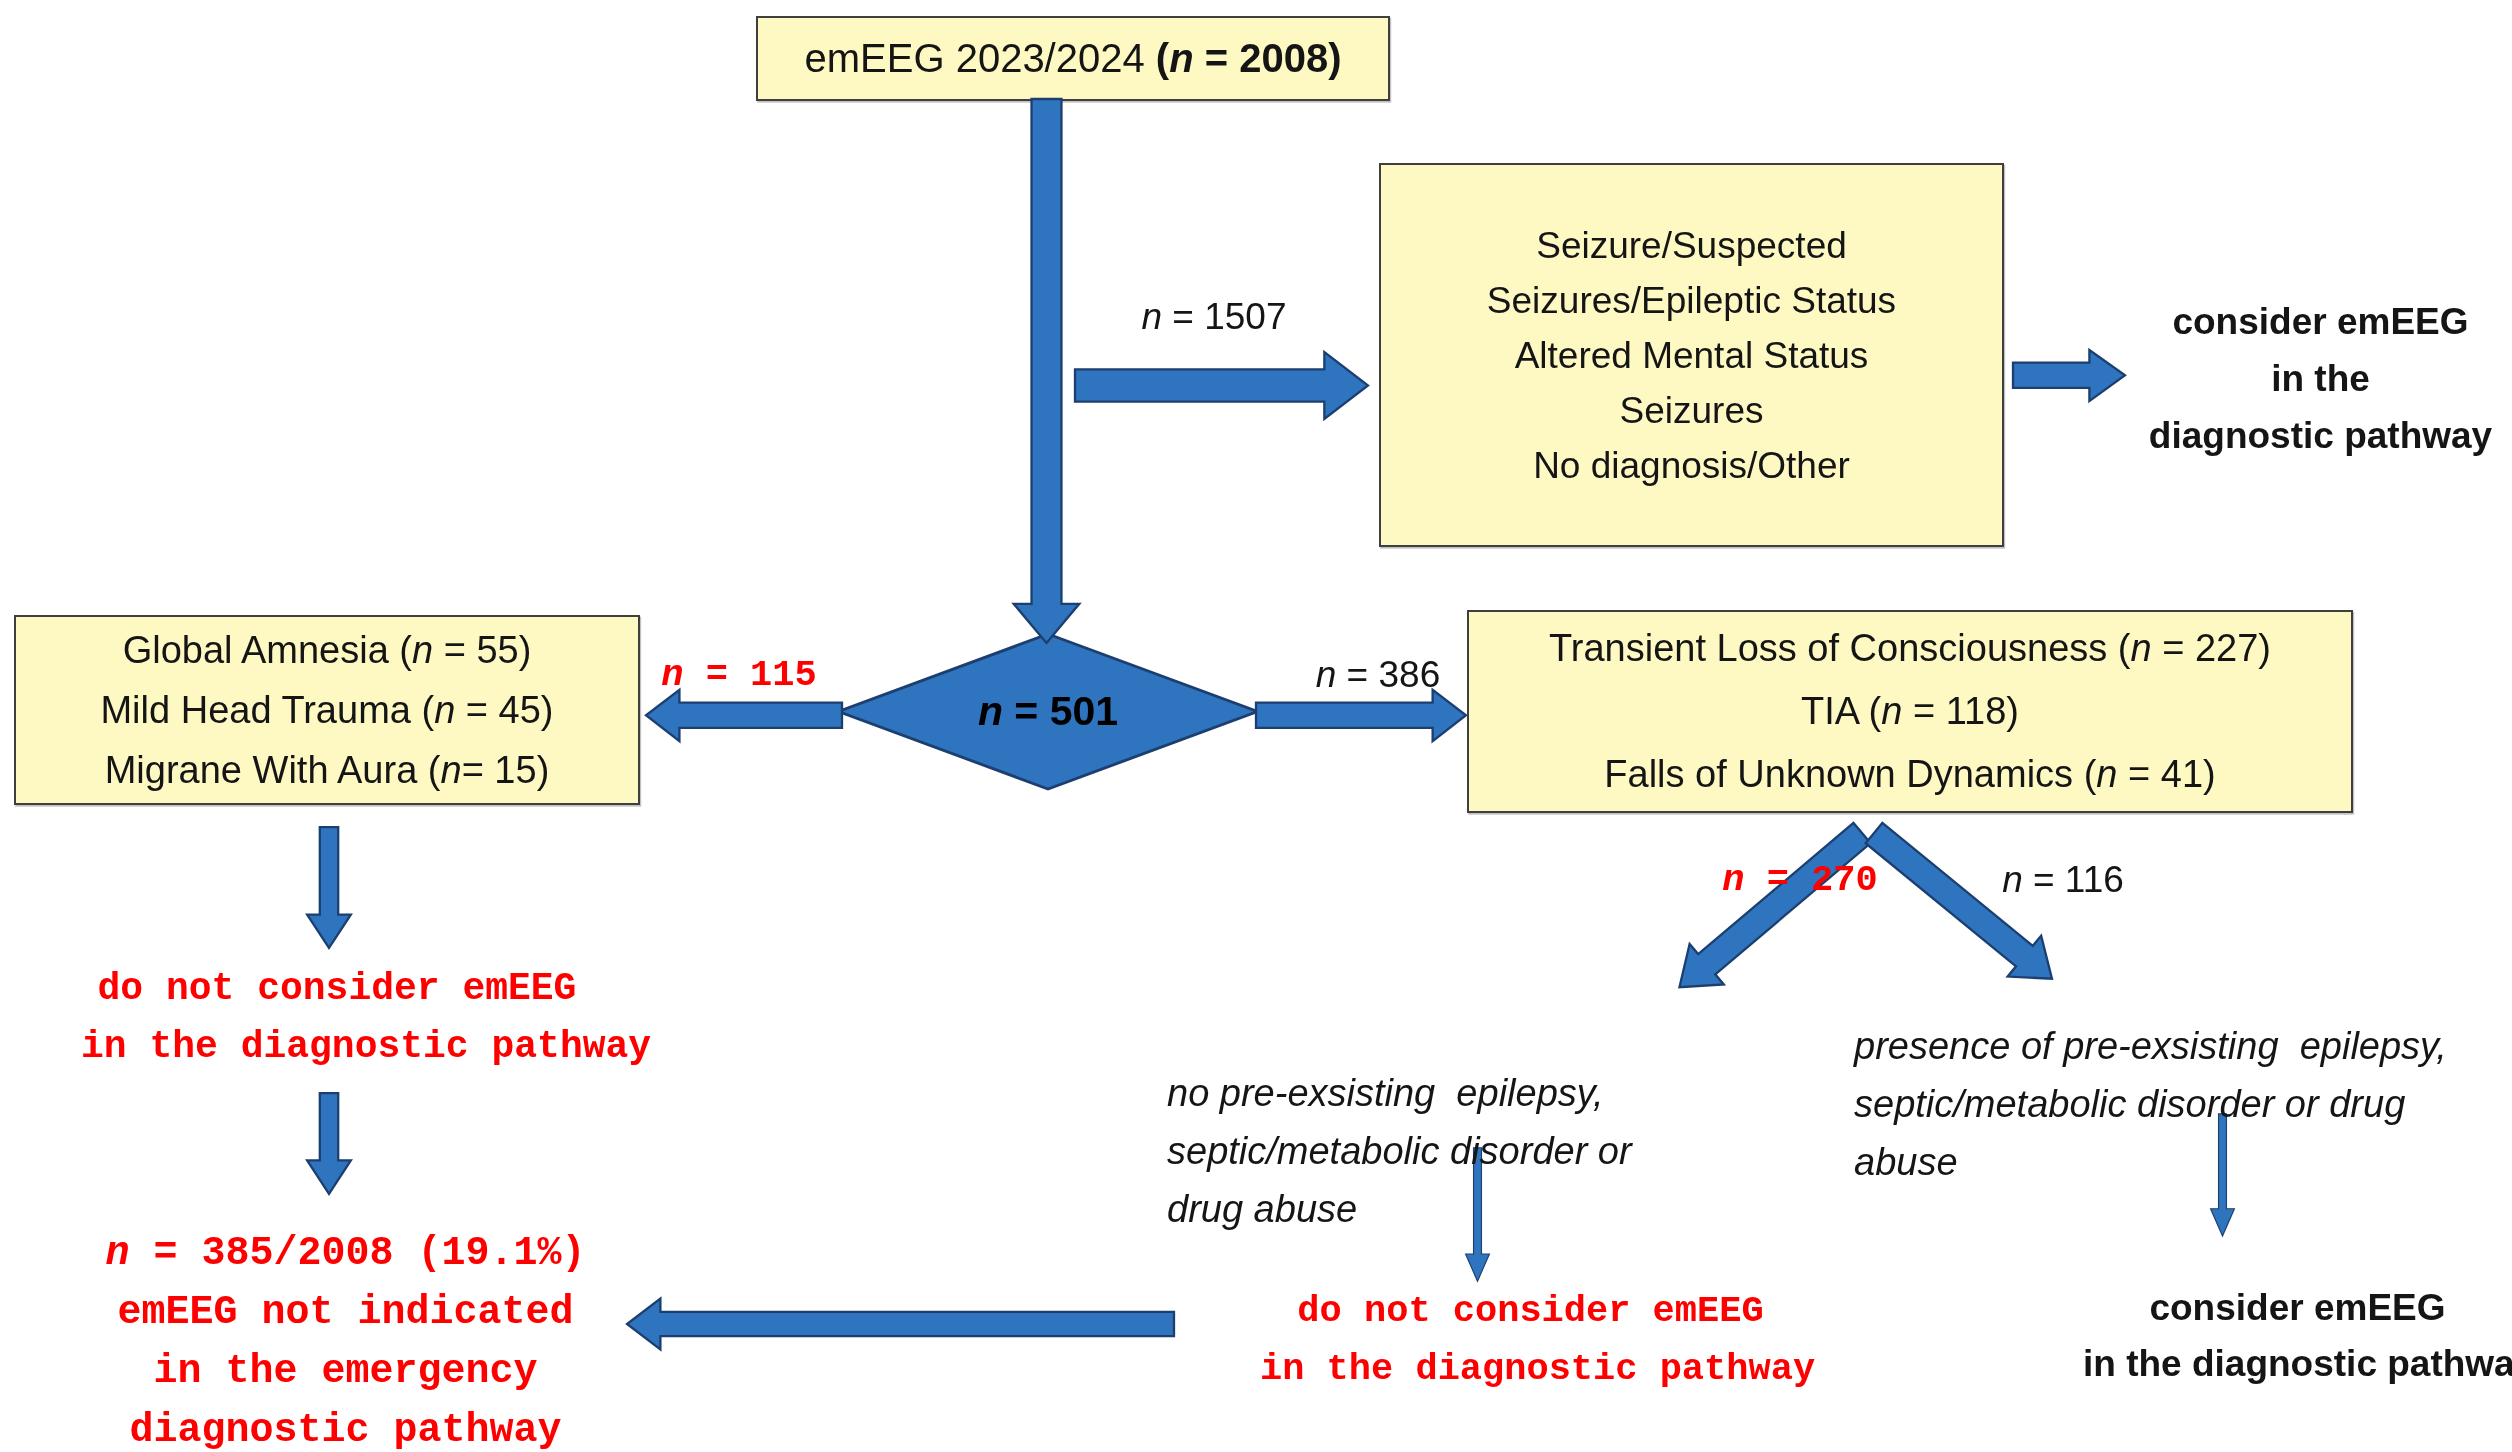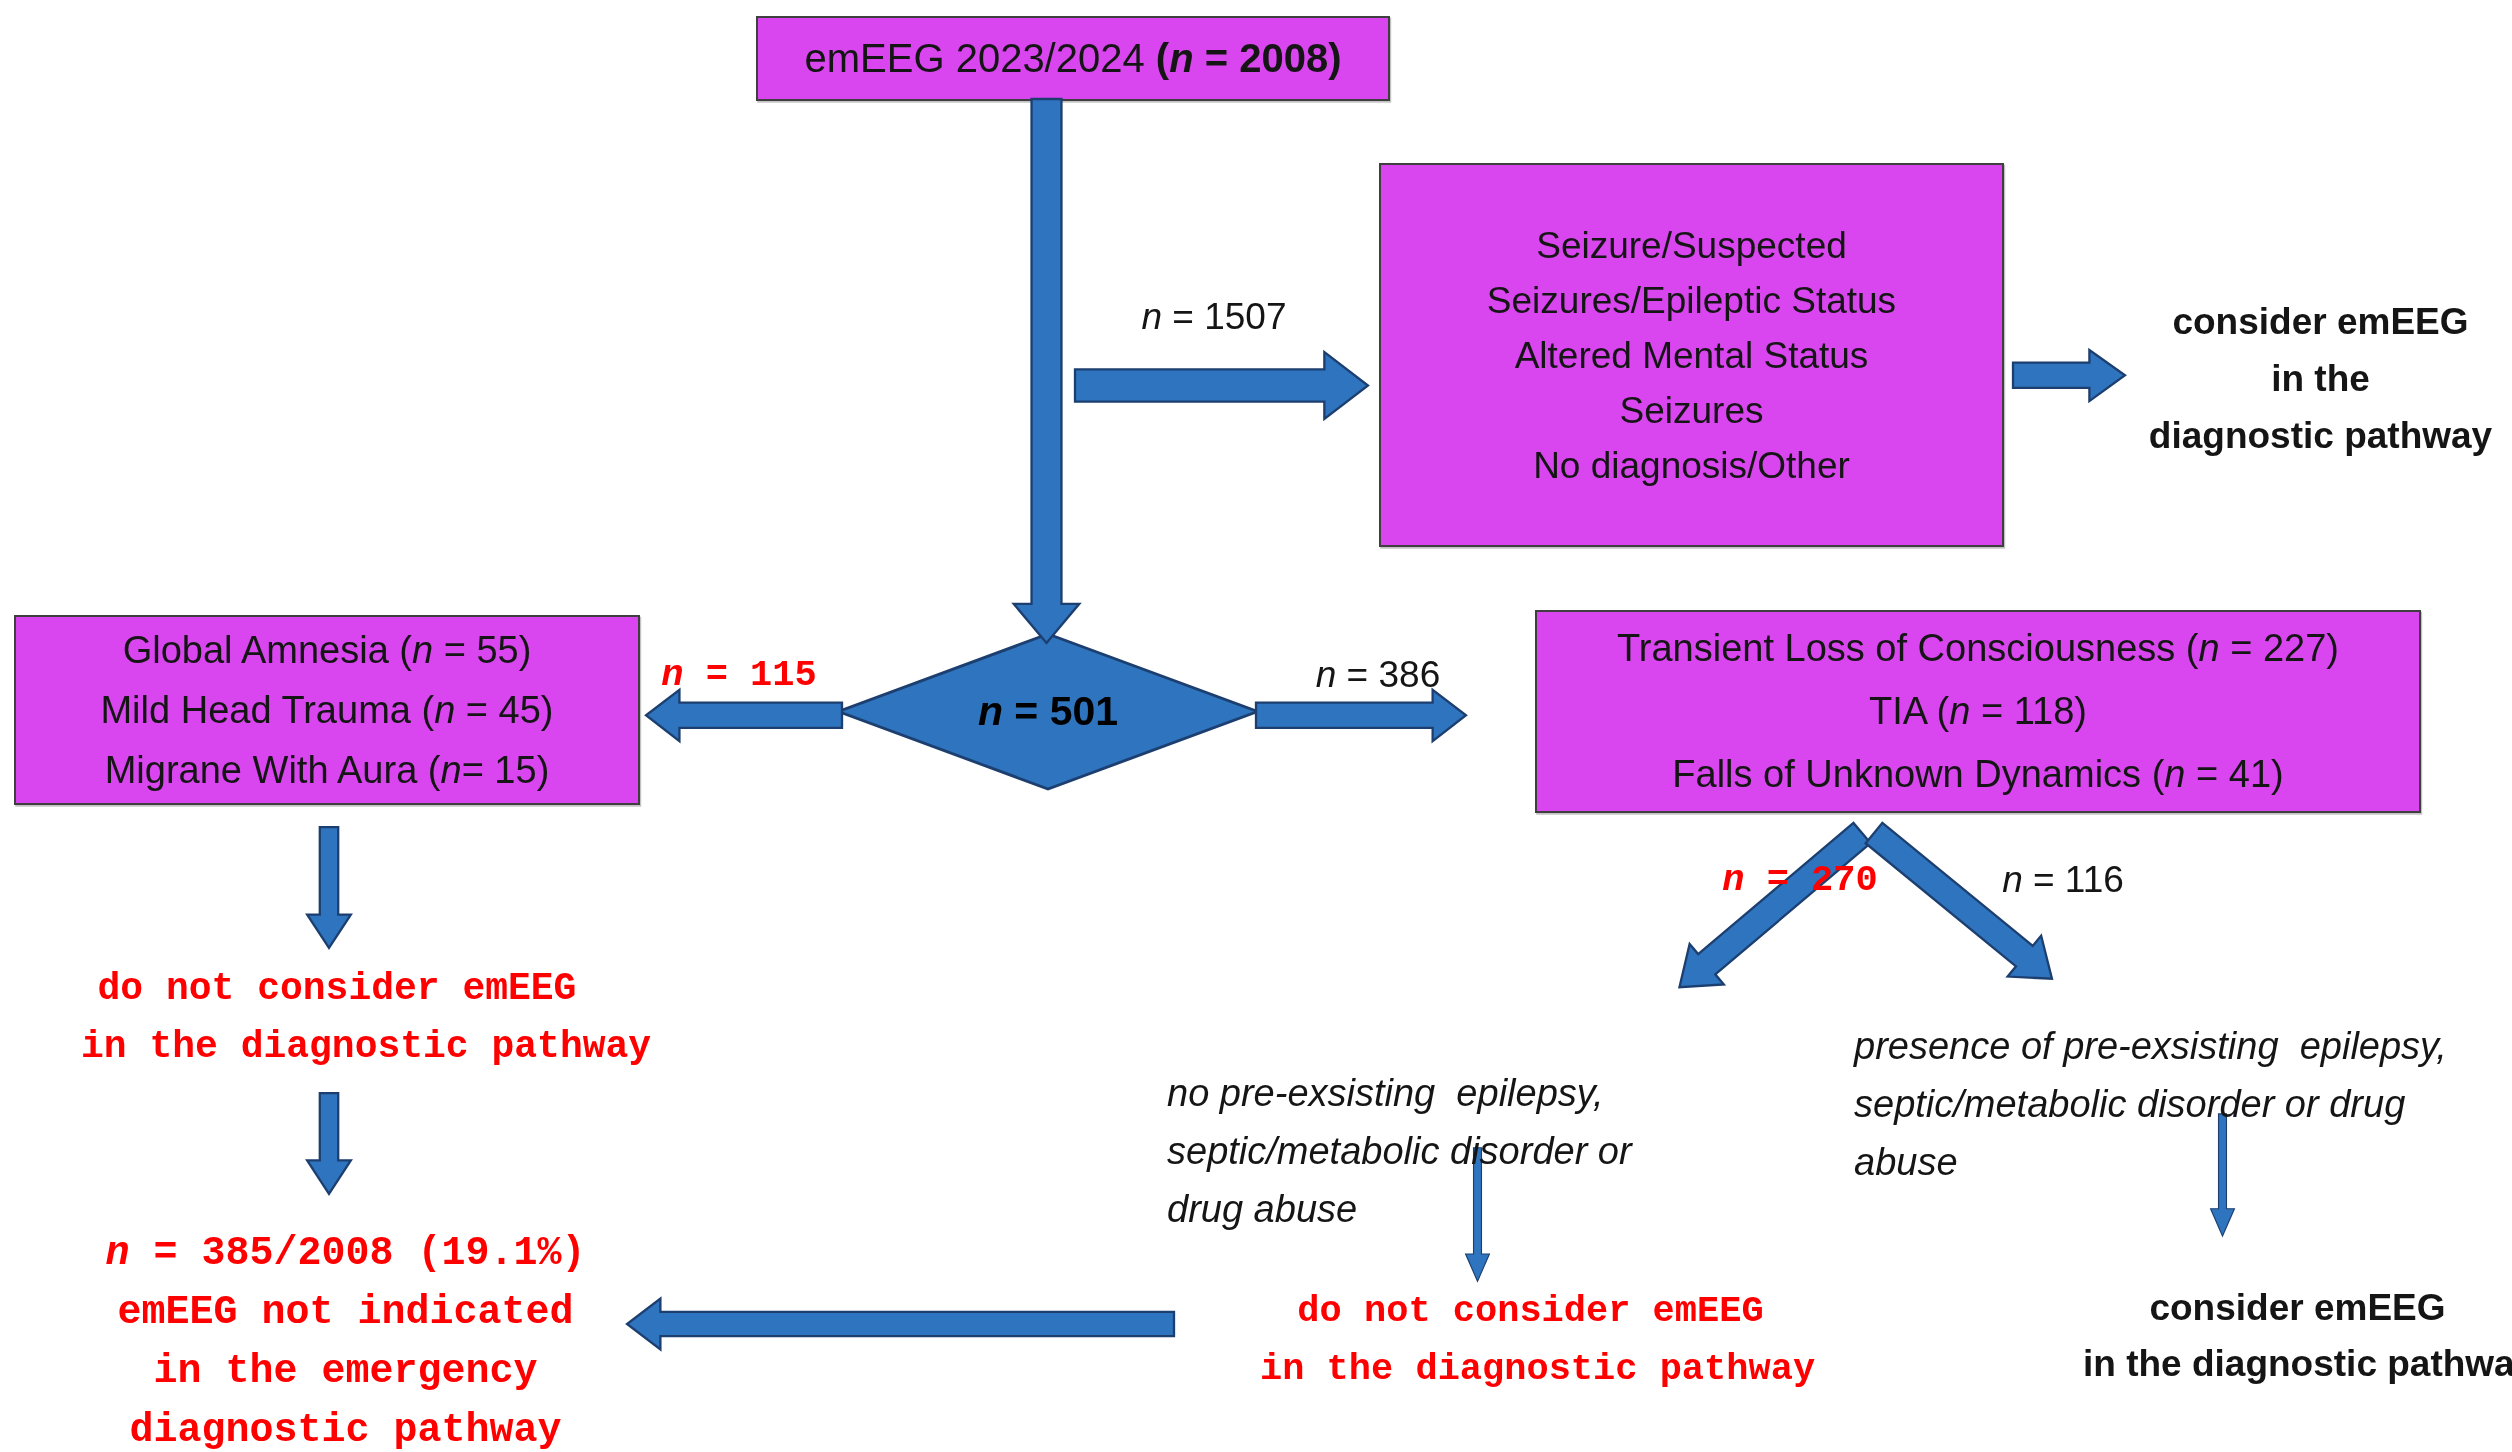--- a/index.html
+++ b/index.html
@@ -5,21 +5,21 @@
   :root{
     --blue:#2E74BE; --blue-dark:#1C3F70; --red:#FF0000;
     --ink:#151515; --box-border:#3F3F3F; --bg:#FFFFFF;
   }
   html,body{margin:0;padding:0;background:var(--bg);}
   .canvas{
     position:relative;width:2512px;height:1453px;background:var(--bg);
     font-family:"Liberation Sans",sans-serif;color:var(--ink);overflow:hidden;
   }
   .box{
-    position:absolute;border:2.9px solid var(--box-border);background:#d946ef;
+    position:absolute;border:2.9px solid var(--box-border);background:#fef9c3;
     display:flex;flex-direction:column;justify-content:center;align-items:center;
     text-align:center;box-sizing:border-box;box-shadow:1.2px 1.7px 0 rgba(120,120,120,.45);
   }
   .tblock{position:absolute;text-align:center;}
   .tleft{text-align:left;}
   .line{white-space:pre;}
   .i{font-style:italic;}
   .b{font-weight:700;}
   .red{color:var(--red);font-family:Liberation Mono, monospace;}
   .white{color:#000000;}
@@ -46,21 +46,21 @@
     <div class="line"><span>Seizures</span></div>
     <div class="line"><span>No diagnosis/Other</span></div>
   </div>
 
   <div class="box" style="left:14px;top:615px;width:626px;height:190px;font-size:38px;line-height:60px;">
     <div class="line"><span>Global Amnesia (</span><span class="i">n</span><span> = 55)</span></div>
     <div class="line"><span>Mild Head Trauma (</span><span class="i">n</span><span> = 45)</span></div>
     <div class="line"><span>Migrane With Aura (</span><span class="i">n</span><span>= 15)</span></div>
   </div>
 
-  <div class="box" style="left:1535px;top:610px;width:886px;height:203px;font-size:38px;line-height:63px;">
+  <div class="box" style="left:1467px;top:610px;width:886px;height:203px;font-size:38px;line-height:63px;">
     <div class="line"><span>Transient Loss of Consciousness (</span><span class="i">n</span><span> = 227)</span></div>
     <div class="line"><span>TIA (</span><span class="i">n</span><span> = 118)</span></div>
     <div class="line"><span>Falls of Unknown Dynamics (</span><span class="i">n</span><span> = 41)</span></div>
   </div>
 
   <svg class="shape" style="left:838px;top:634px;" width="420" height="155" viewBox="0 0 730 270">
     <polygon class="fillblue" style="stroke-width:5" points="365,0 730,135 365,270 0,135"></polygon>
   </svg>
   <div class="diamond-label white" style="left:838px;top:634px;width:420px;height:155px;font-size:41px;">
     <div class="line"><span class="i b">n</span><span class="b"> = 501</span></div>

